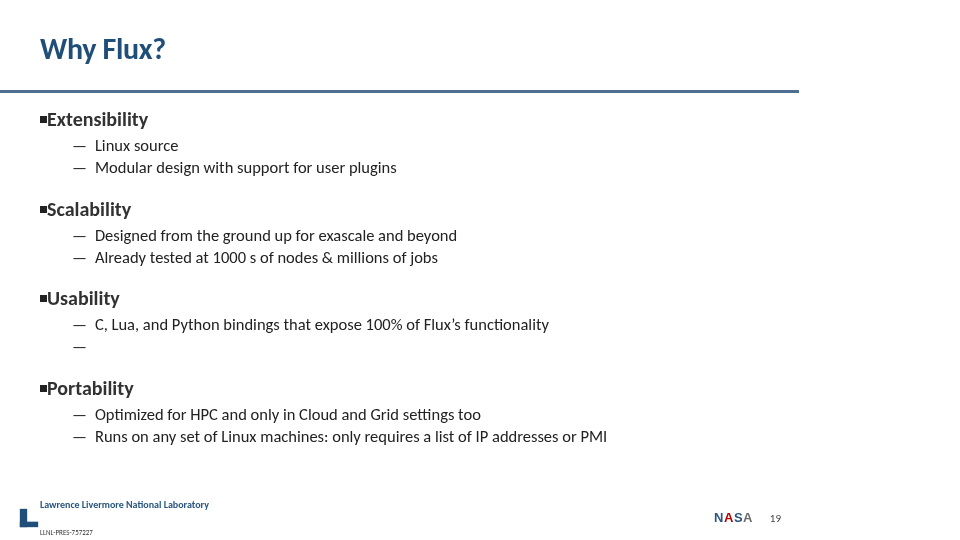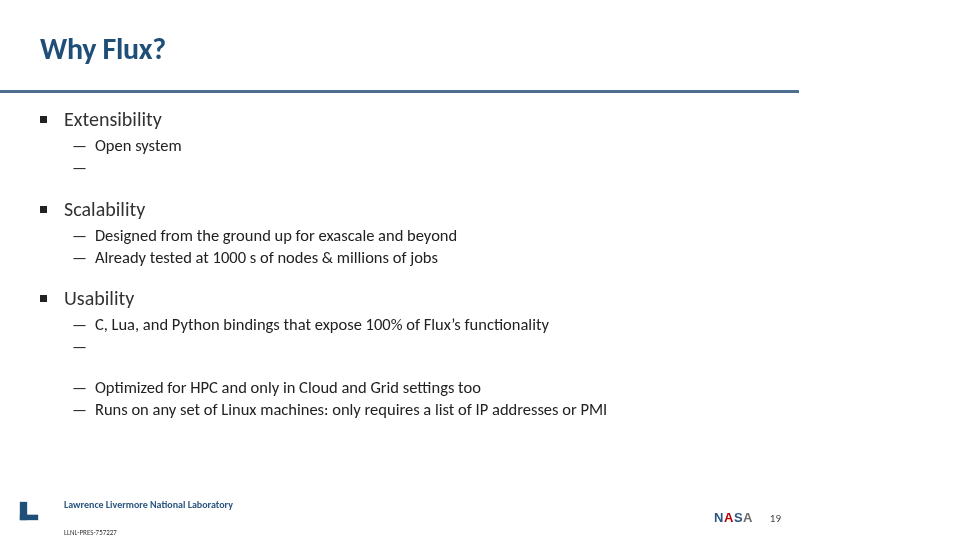--- a/index.html
+++ b/index.html
@@ -27,22 +27,23 @@
   }
   .content {
     margin-top: 40px;
   }
   .section { margin-bottom: 18px; }
   .sec-head {
     font-size: 20px;
     color: #323232;
     display: flex;
     align-items: flex-start;
-    gap: 17px;
+    gap: 0;
     line-height: 1.25;
+    font-weight: bold;
   }
   .sq {
     width: 7px; height: 7px;
     background: #222;
     margin-top: 9px;
     flex: 0 0 7px;
   }
   .subs { margin-top: 2px; margin-left: 32px; }
   .sub {
     font-size: 16.5px;
@@ -59,21 +60,22 @@
     bottom: 0;
     width: 100%;
     height: 44px;
     display: flex;
     align-items: center;
     justify-content: space-between;
     padding: 0 18px;
   }
   .ll-logo {
     display: flex;
-    gap: 24px;
+    align-items: center;
+    gap: 0;
   }
   .ll-mark {
     width: 22px; height: 22px;
     position: relative;
   }
   .ll-text {
     display: flex;
     flex-direction: column;
     line-height: 1;
   }
@@ -105,24 +107,25 @@
   <div class="content">
 
     <div class="section">
       <div class="sec-head">
         <span class="sq"></span>
         <span>Extensibility</span>
       </div>
       <div class="subs">
         <div class="sub">
           <span class="dash">—</span>
-          <span>Open system</span>
-        </div>
-        <div class="sub">
-          <span class="dash">—</span>
+          <span>Linux source</span>
+        </div>
+        <div class="sub">
+          <span class="dash">—</span>
+          <span>Modular design with support for user plugins</span>
         </div>
       </div>
     </div>
 
     <div class="section">
       <div class="sec-head">
         <span class="sq"></span>
         <span>Scalability</span>
       </div>
       <div class="subs">
@@ -147,20 +150,24 @@
           <span class="dash">—</span>
           <span>C, Lua, and Python bindings that expose 100% of Flux’s functionality</span>
         </div>
         <div class="sub">
           <span class="dash">—</span>
         </div>
       </div>
     </div>
 
     <div class="section">
+      <div class="sec-head">
+        <span class="sq"></span>
+        <span>Portability</span>
+      </div>
       <div class="subs">
         <div class="sub">
           <span class="dash">—</span>
           <span>Optimized for HPC and only in Cloud and Grid settings too</span>
         </div>
         <div class="sub">
           <span class="dash">—</span>
           <span>Runs on any set of Linux machines: only requires a list of IP addresses or PMI</span>
         </div>
       </div>

